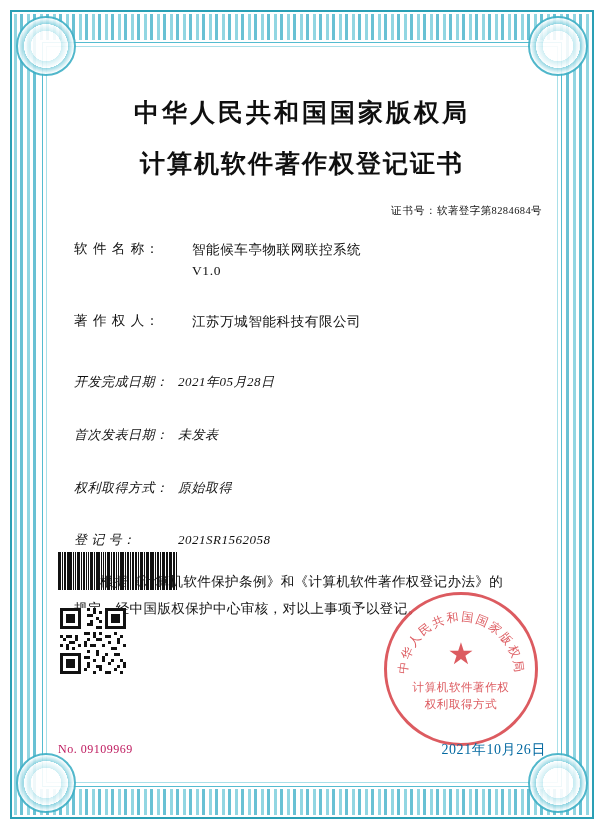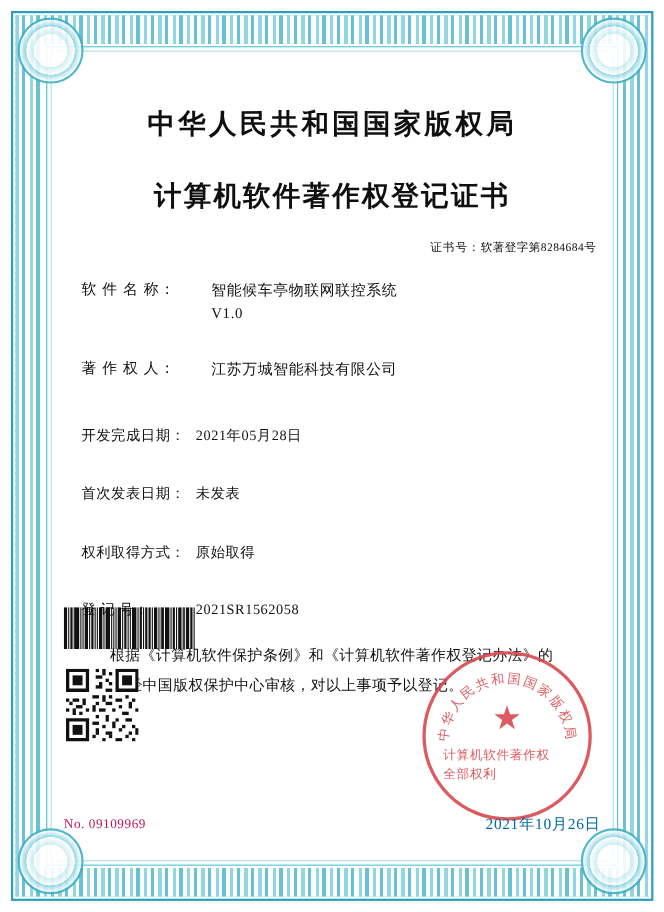--- a/index.html
+++ b/index.html
@@ -116,21 +116,21 @@
     font-weight: bold;
     margin-top: 40px;
     font-family: "Liberation Serif", serif;
   }
   .title-sub {
     text-align: center;
     font-size: 25px;
     letter-spacing: 2px;
     color: #0f0f0f;
     font-weight: bold;
-    margin-top: 32px;
+    margin-top: 18px;
     font-family: "Liberation Serif", serif;
   }
 
   .cert-no {
     text-align: right;
     font-size: 10.5px;
     color: #111;
     margin-top: 24px;
     padding-right: 6px;
     letter-spacing: 0.4px;
@@ -153,21 +153,21 @@
   }
   .field-value {
     letter-spacing: 0.6px;
     line-height: 1.55;
   }
   .field-value .v2 { display: block; font-family: "Liberation Serif", serif; }
 
   .spacer-a { height: 26px; }
   .spacer-b { height: 12px; }
 
-  .small-fields { margin-top: 8px; padding-left: 18px; }
+  .small-fields { margin-top: 8px; padding-left: 18px; font-style: italic; }
   .small-row {
     display: flex;
     align-items: baseline;
     font-size: 13px;
     color: #111;
     margin-bottom: 19px;
   }
   .small-label {
     width: 104px;
     flex: 0 0 104px;
@@ -238,23 +238,24 @@
     left: 0; top: 0; width: 148px; height: 148px;
   }
   .seal-arc text {
     fill: #d8454b;
     font-size: 12px;
     font-family: "Liberation Serif", serif;
     letter-spacing: 2px;
   }
   .seal-lines {
     position: absolute;
-    left: 16px;
+    left: 0;
     right: 0;
     top: 84px;
+    text-align: center;
     color: #d8454b;
     font-size: 11.5px;
     line-height: 1.5;
     letter-spacing: 0.6px;
   }
 
   
   .footer-no {
     position: absolute;
     left: 58px;
@@ -457,20 +458,20 @@
       <defs>
         <path id="arcpath" d="M 20,80 A 54,54 0 0 1 128,80" fill="none"></path>
       </defs>
       <text>
         <textPath href="#arcpath" startOffset="50%" text-anchor="middle">中华人民共和国国家版权局</textPath>
       </text>
     </svg>
     <div class="seal-star">★</div>
     <div class="seal-lines">
       <div>计算机软件著作权</div>
-      <div>全部权利</div>
+      <div>权利取得方式</div>
     </div>
   </div>
 
   <div class="footer-no">No. 09109969</div>
   <div class="footer-date">2021年10月26日</div>
 
 </div>
 
 </body></html>

